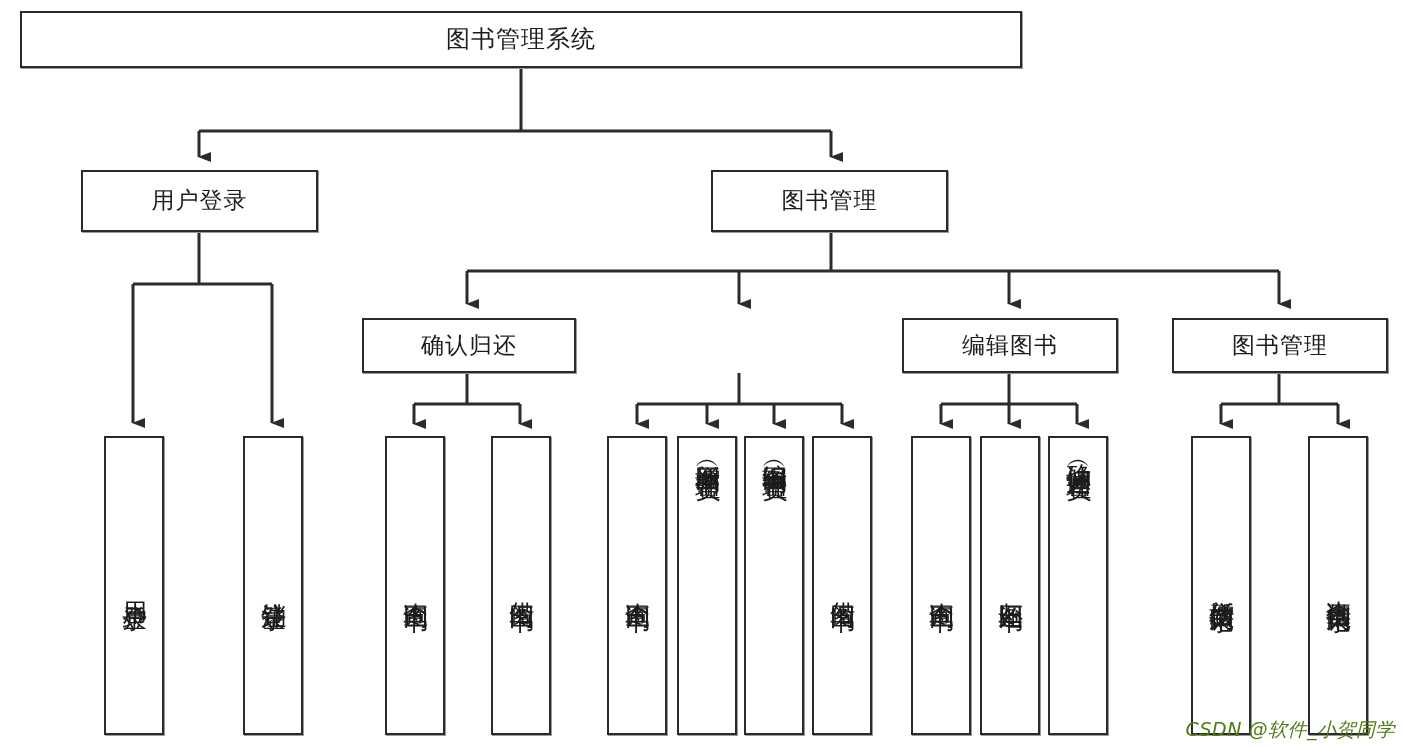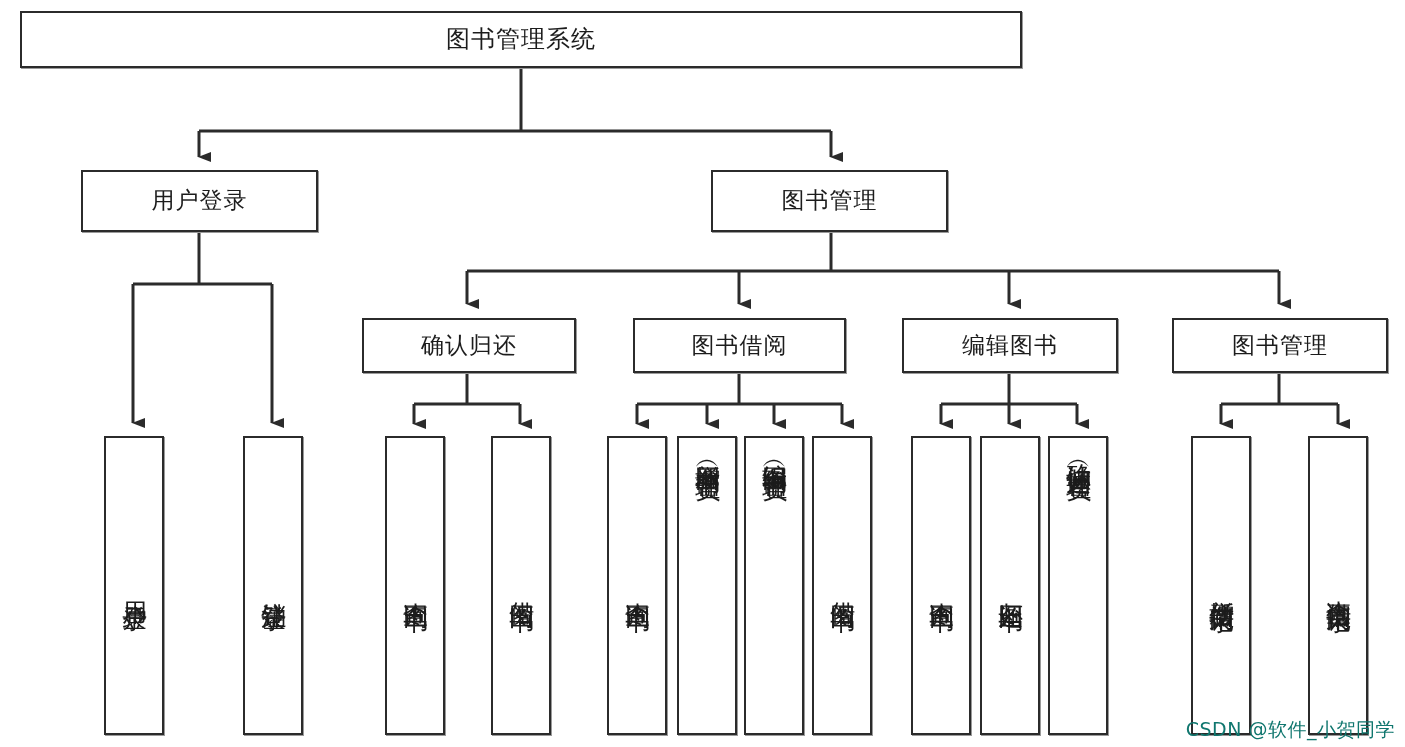--- a/index.html
+++ b/index.html
@@ -61,23 +61,24 @@
   }
   .node-leaf.align-mid {
     align-items: center;
     padding-top: 0;
   }
   #watermark {
     position: absolute;
     right: 10px;
     bottom: 4px;
     font-size: 19px;
-    color: #0f766e;
+    color: #4d7c0f;
     white-space: nowrap;
     letter-spacing: 0.5px;
+    font-style: italic;
   }
 </style>
 </head>
 <body>
 
 <div id="diagram-root">
 
   <svg id="edge-layer" viewBox="0 0 1405 747">
     <defs>
       <marker id="arrow" markerWidth="12" markerHeight="13" refX="5" refY="12" orient="auto" markerUnits="userSpaceOnUse">
@@ -135,23 +136,20 @@
   <div class="node" style="left:81px; top:170px; width:237px; height:62px;">
     <span class="node-h">用户登录</span>
   </div>
   <div class="node" style="left:711px; top:170px; width:237px; height:62px;">
     <span class="node-h">图书管理</span>
   </div>
 
   <div class="node" style="left:362px; top:318px; width:214px; height:55px;">
     <span class="node-h">确认归还</span>
   </div>
-  <div class="node" style="left:633px; top:318px; width:213px; height:55px;">
-    <span class="node-h">图书借阅</span>
-  </div>
   <div class="node" style="left:902px; top:318px; width:216px; height:55px;">
     <span class="node-h">编辑图书</span>
   </div>
   <div class="node" style="left:1172px; top:318px; width:216px; height:55px;">
     <span class="node-h">图书管理</span>
   </div>
 
   <div class="node node-leaf align-mid" style="left:104px; top:436px; width:60px; height:299px;">
     <span class="node-v">用户登录</span>
   </div>

